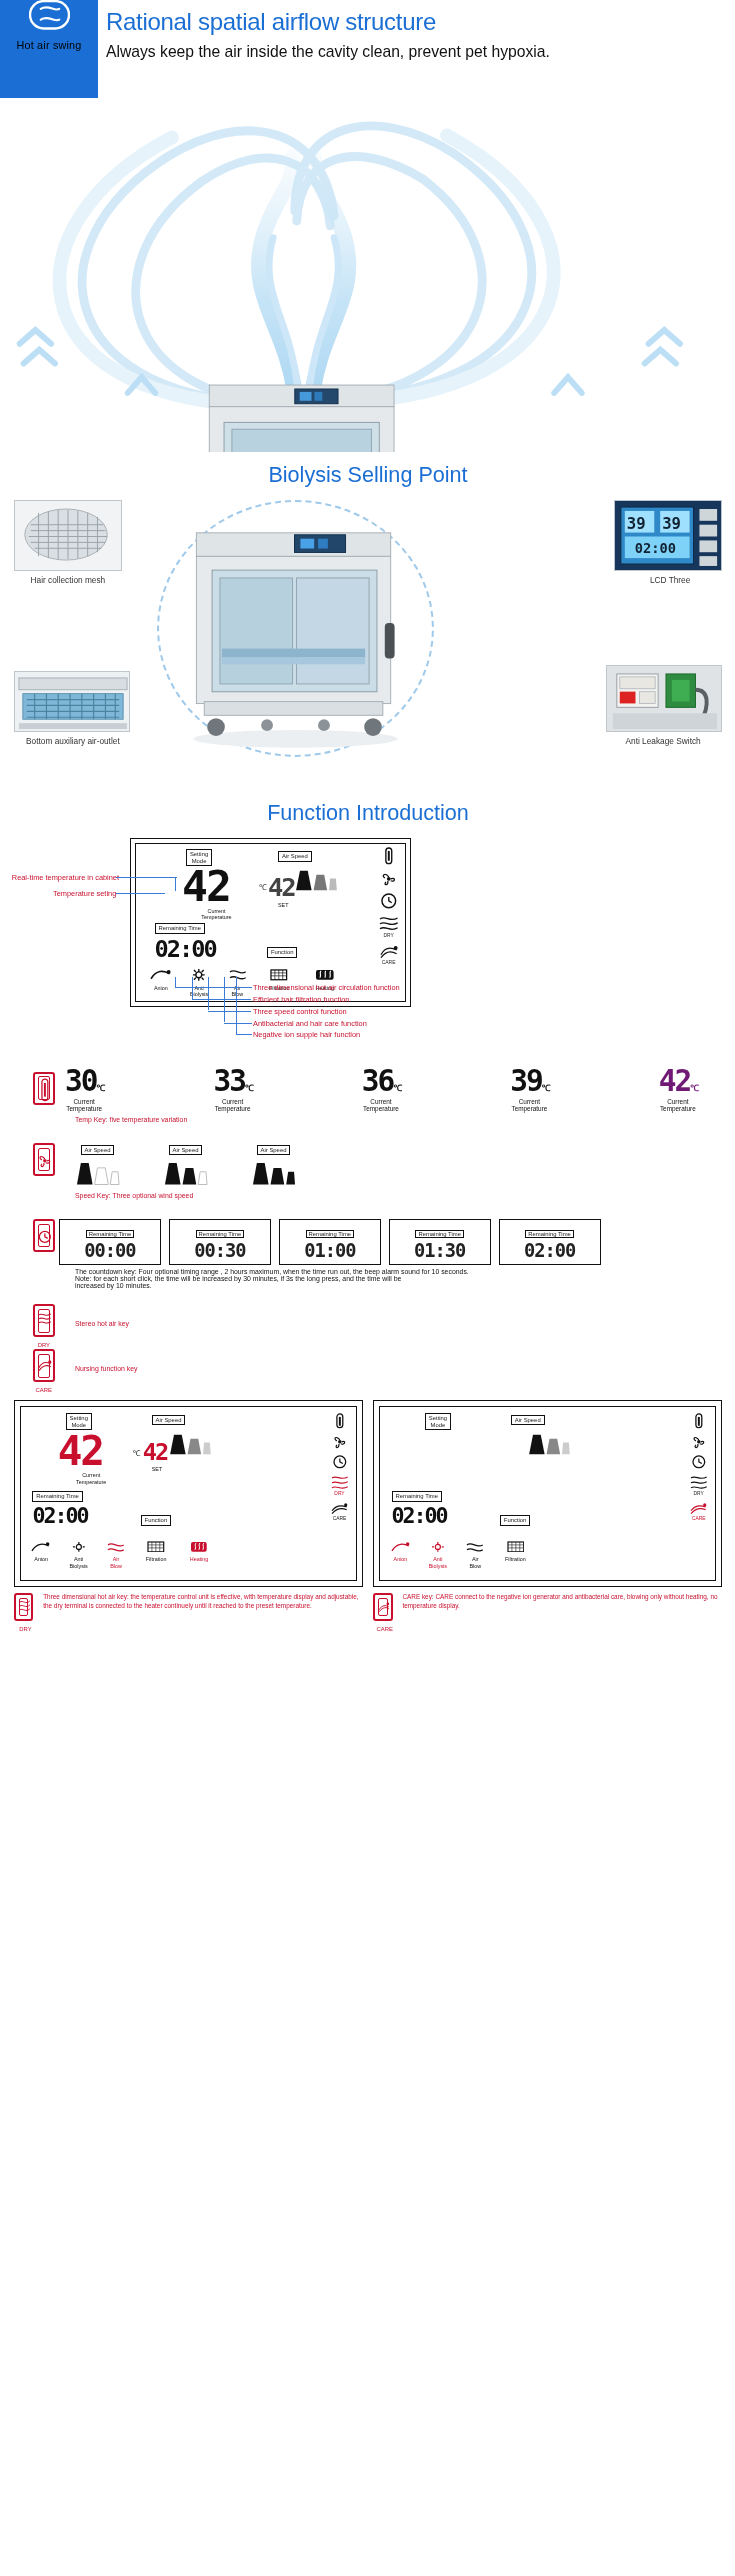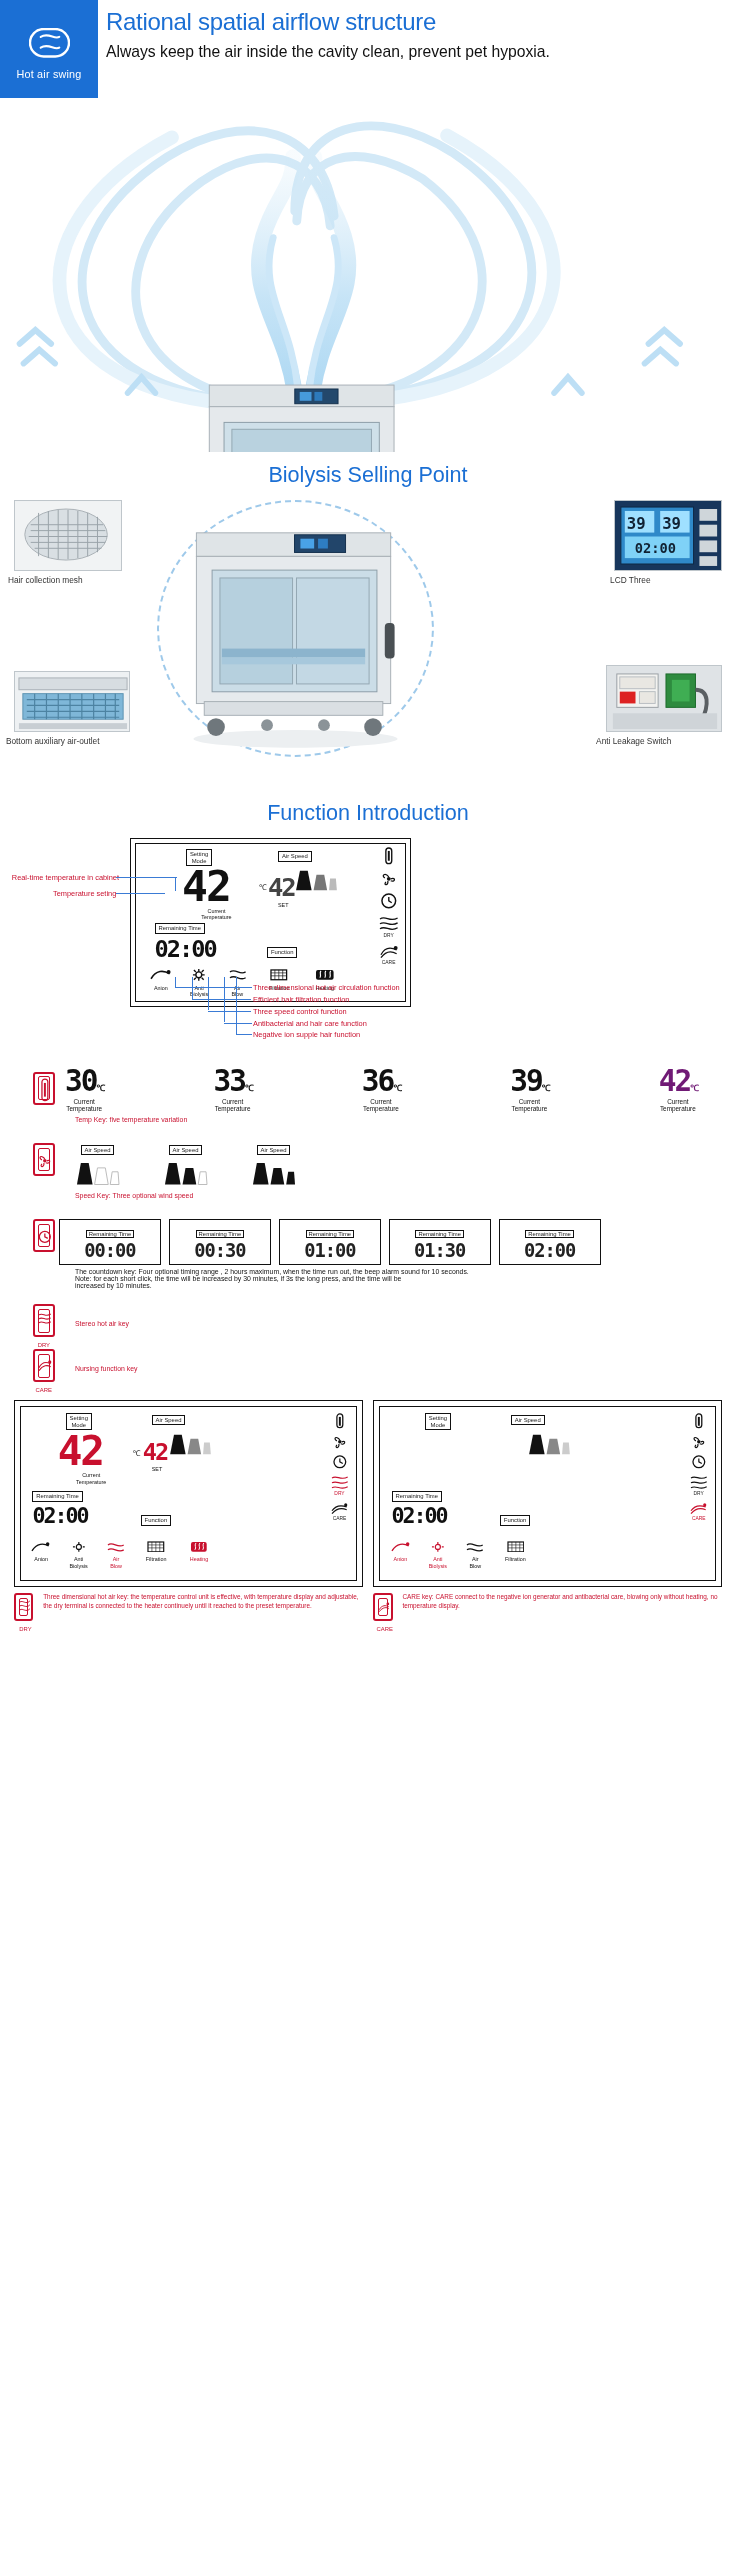--- a/index.html
+++ b/index.html
@@ -9,22 +9,22 @@
     font-family: "Liberation Sans", sans-serif;
     background: #ffffff;
     color: #222;
   }
   .page { width:736px; position:relative; overflow:hidden; }
 
   
   .header { position:relative; height:98px; }
   .hdr-badge {
     position:absolute; left:0; top:0; width:98px; height:108px;
-    background:#1b6fd4; color:#ffffff;
-    display:flex; flex-direction:column; align-items:center; justify-content:center;
+    background:#1b6fd4; color:#000000;
+    display:flex; flex-direction:column; align-items:center; 
   }
   .hdr-badge .ico { width:41px; height:29.5px; margin-bottom:9.8px; }
   .hdr-badge .lbl { font-size:10.8px; letter-spacing:0.2px; }
   .hdr-text { position:absolute; left:106px; top:7.9px; right:7.9px; }
   .hdr-title { color:#1b6fd4; font-size:24px; font-weight:400; letter-spacing:-0.3px; }
   .hdr-sub { color:#111; font-size:15.7px; line-height:1.25; margin-top:5.9px; }
 
   
   .hero { position:relative; height:354px; background:#fff; }
   .hero svg { position:absolute; left:0; top:0; }
@@ -38,21 +38,21 @@
   
   .selling { position:relative; height:295px; }
   .sp-center {
     position:absolute; left:165px; top:9.8px; width:261px; height:246px;
     border-radius:50%;
   }
   .sp-dashed {
     position:absolute; left:157px; top:3.9px; width:277px; height:257px;
     border:2px dashed #9ec9ea; border-radius:50%;
   }
-  .sp-cap { position:absolute; font-size:8.3px; color:#333; text-align:left; }
+  .sp-cap { position:absolute; font-size:8.3px; color:#333; text-align:center; }
   .sp-thumb { position:absolute; border:1px solid #bfc6cb; background:#eceff1; overflow:hidden; }
 
   
   .fn-wrap { position:relative; padding-bottom:7.9px; }
 
   .lcd {
     background:#ffffff; border:1px solid #111; position:relative;
   }
   .lcd-inner { position:absolute; inset:3.9px; border:1px solid #111; }
 

